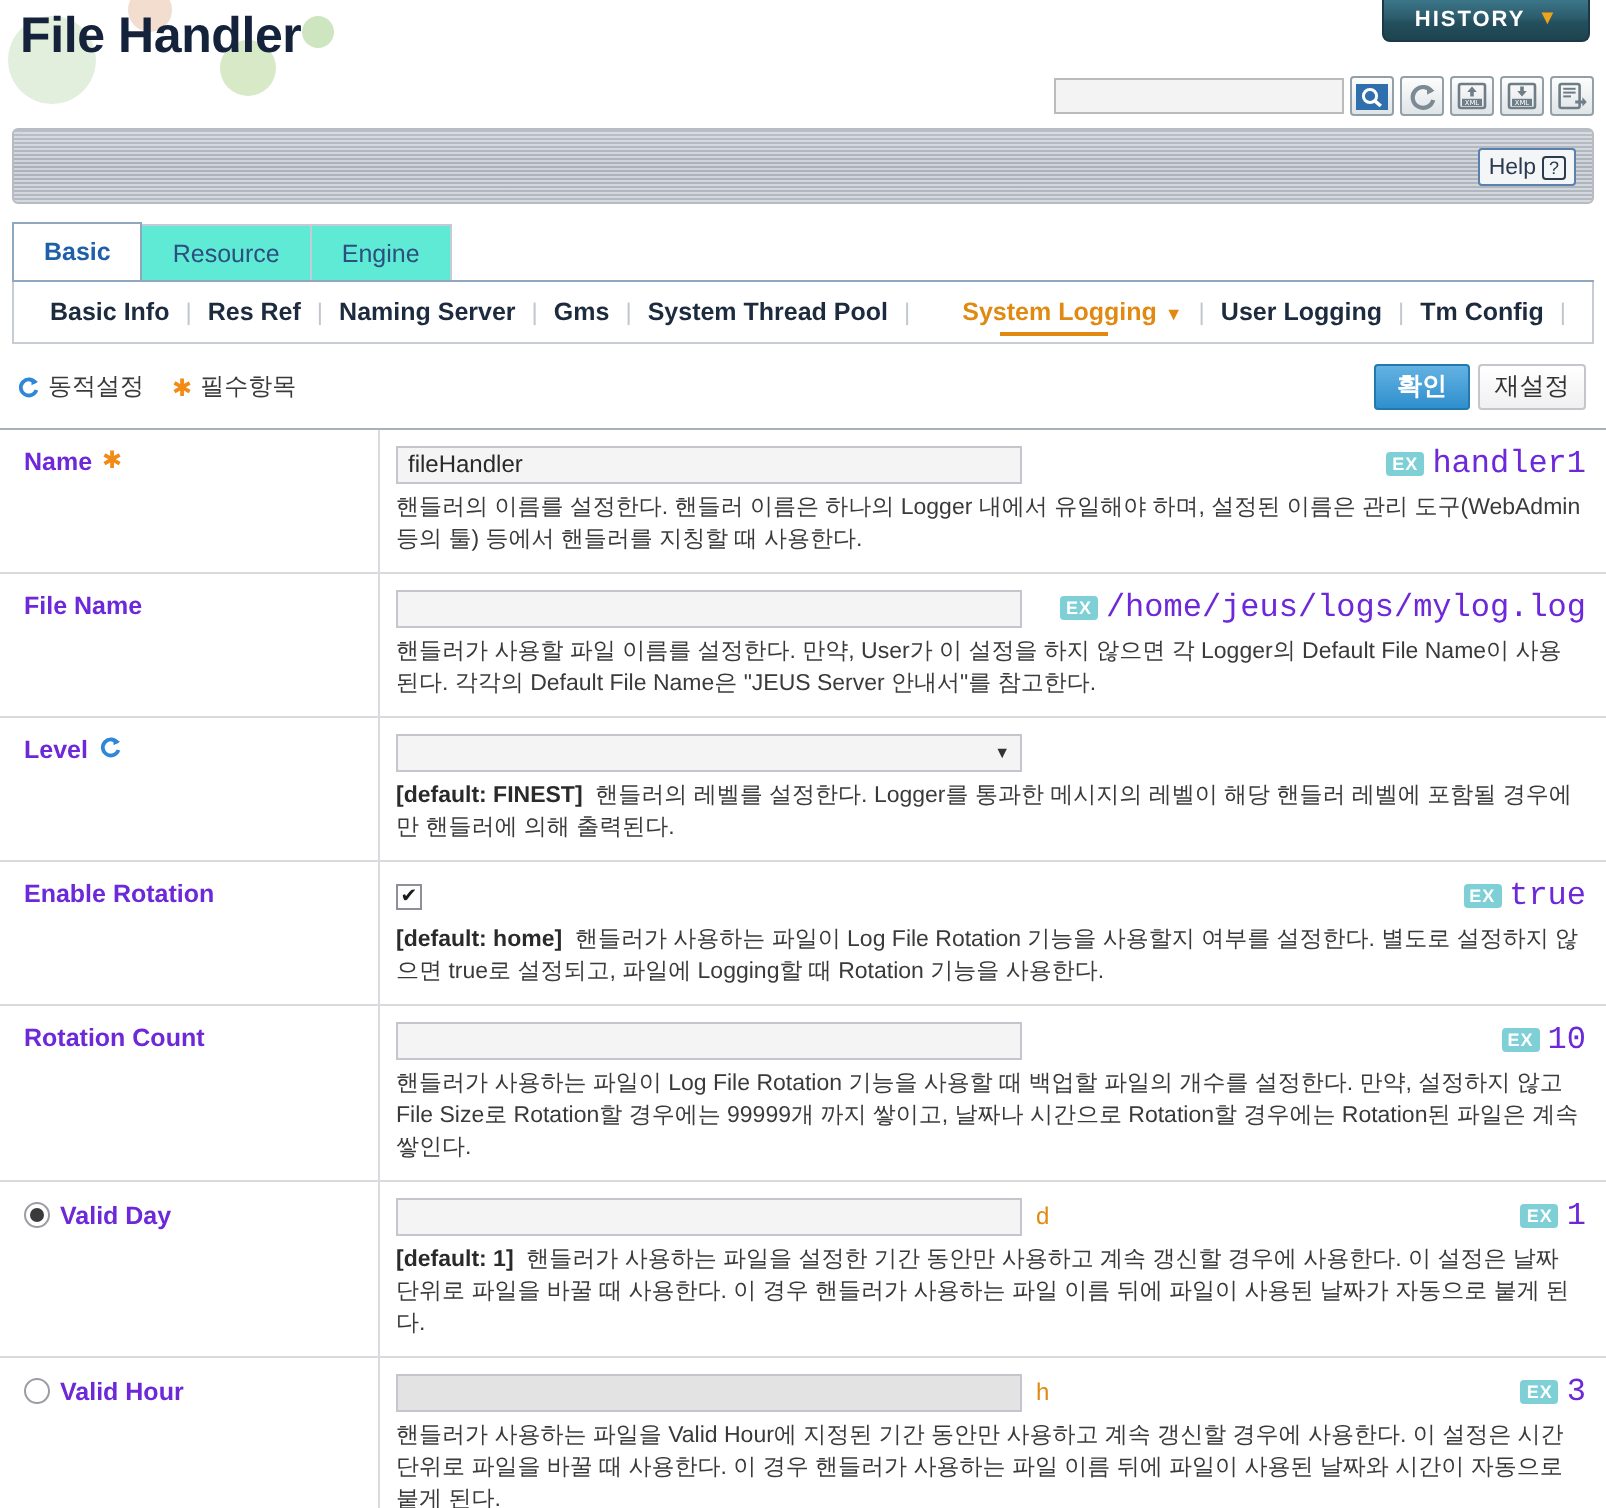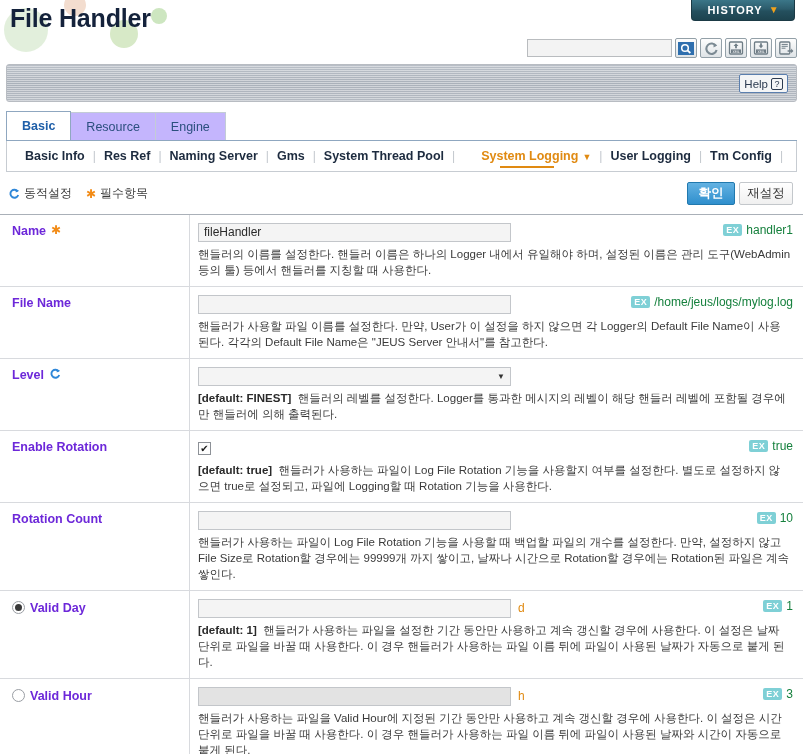--- a/index.html
+++ b/index.html
@@ -76,21 +76,21 @@
   }
 
   
   .tabs-row {
     position:absolute; left:6px; top:112px; width:791px; height:29px;
     border-bottom:1px solid #8fa7c0; display:flex; align-items:flex-end;
   }
   .tab {
     height:28px; padding:0 15px; display:flex; align-items:center;
     font-size:12.5px; color:#2b4f7e; cursor:pointer;
-    border:1px solid #c3ccd6; border-bottom:none; background:#c4b5fd;
+    border:1px solid #c3ccd6; border-bottom:none; background:#5eead4;
     margin-right:-1px;
   }
   .tab.active {
     background:#ffffff; color:#1f5fa9; font-weight:bold;
     border-color:#8fa7c0; height:29px; position:relative; z-index:2;
   }
 
   
   .subtabs {
     position:absolute; left:6px; top:141px; width:791px; height:31px;
@@ -152,21 +152,21 @@
     font-size:12px; padding:0 5px; color:#2a2a2a; position:relative;
     display:flex; align-items:center;
   }
   .sel .arr { position:absolute; right:5px; font-size:8px; color:#333; }
   .unit { font-size:12px; color:#e08a12; margin-left:7px; }
   .exwrap { position:absolute; right:2px; top:1px; display:flex; align-items:center; gap:4px;text-align:center; }
   .exbadge {
     background:#7fd0d6; color:#ffffff; font-size:9px; font-weight:bold;
     padding:1px 3px; border-radius:2px; letter-spacing:.5px; line-height:10px;
   }
-  .exval { font-size:12px; color:#15803d; }
+  .exval { font-size:16px; color:#6d28d9;font-family:Liberation Mono, monospace; }
   .fdesc { font-size:11.5px; color:#3a3a3a; line-height:16px; margin-top:4px; padding-right:4px; }
   .defval { font-weight:bold; color:#2a2a2a; }
 
   
   .cbox {
     width:13px; height:13px; border:1px solid #8d9197; background:#fdfdfd;
     display:inline-flex; align-items:center; justify-content:center;
     font-size:10px; color:#1a1a1a; cursor:pointer;
   }
   .radio {
@@ -345,21 +345,21 @@
         <span class="fl-label">Enable Rotation</span>
       </div>
       <div class="fr">
         <div class="ctrl-line">
           <span class="cbox">✔</span>
           <span class="exwrap">
             <span class="exbadge">EX</span>
             <span class="exval">true</span>
           </span>
         </div>
-        <div class="fdesc"><span class="defval">[default: true]</span>&nbsp; <span>핸들러가 사용하는 파일이 Log File Rotation 기능을 사용할지 여부를 설정한다. 별도로 설정하지 않으면 true로 설정되고, 파일에 Logging할 때 Rotation 기능을 사용한다.</span></div>
+        <div class="fdesc"><span class="defval">[default: home]</span>&nbsp; <span>핸들러가 사용하는 파일이 Log File Rotation 기능을 사용할지 여부를 설정한다. 별도로 설정하지 않으면 true로 설정되고, 파일에 Logging할 때 Rotation 기능을 사용한다.</span></div>
       </div>
     </div>
 
     <div class="frow">
       <div class="fl">
         <span class="fl-label">Rotation Count</span>
       </div>
       <div class="fr">
         <div class="ctrl-line">
           <input class="inp" type="text" value="" style="">

